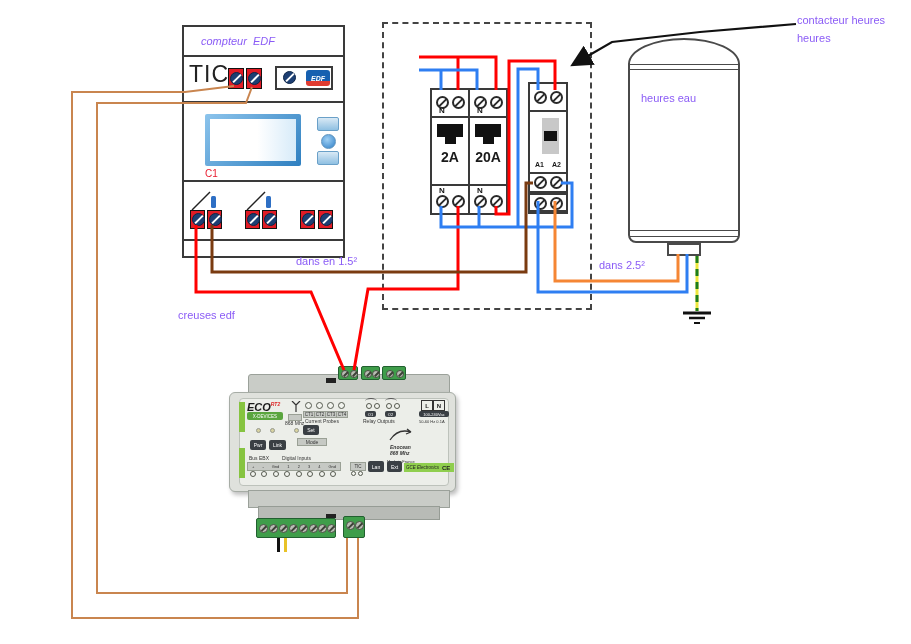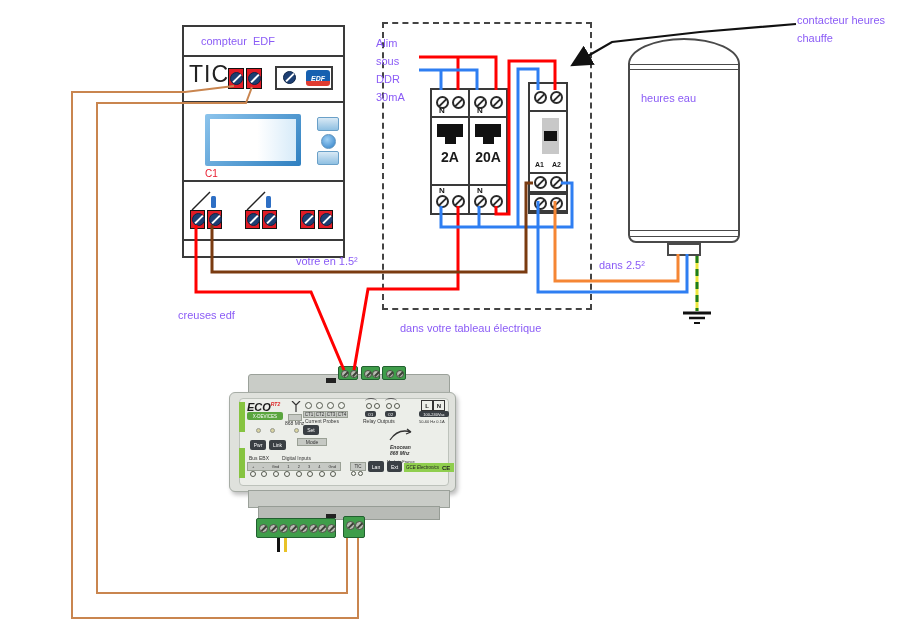--- a/index.html
+++ b/index.html
@@ -1,20 +1,20 @@
 <!DOCTYPE html>
 <html><head>
 <meta charset="utf-8">
 <style>
   html,body{margin:0;padding:0;background:#fff;}
   #canvas{position:relative;width:911px;height:644px;background:#fff;overflow:hidden;
           font-family:"Liberation Sans",sans-serif;color:#1a1a1a;}
   .abs{position:absolute;}
   .lbl{position:absolute;font-size:11px;color:#8b5cf6;white-space:nowrap;z-index:20;}
-  .pre{white-space:pre;}
+  .pre{white-space:pre;font-style:italic;}
   .box{position:absolute;border:2px solid #3a3a3a;background:#fff;box-sizing:border-box;z-index:10;}
   .hline{position:absolute;border-top:2px solid #3a3a3a;height:0;z-index:11;}
   .thin{border-top:1px solid #4a4a4a;}
   
   .screw{position:absolute;width:13px;height:13px;border:2px solid #2a2a2a;border-radius:50%;
          background:#fff;box-sizing:border-box;z-index:12;}
   .screw::after{content:"";position:absolute;left:50%;top:-1px;bottom:-1px;width:2px;background:#2a2a2a;
          transform:rotate(45deg);transform-origin:center;margin-left:-1px;}
   .rscrew{position:absolute;width:13px;height:13px;border:1px solid #0d2547;border-radius:50%;
          background:#1d3f73;box-sizing:border-box;z-index:13;}
@@ -85,27 +85,20 @@
     <div class="redterm" style="left:116px;top:183px;width:15px;height:19px;">
         <span class="rscrew" style="left:1px;top:2px;"></span>
       </div>
     <div class="redterm" style="left:134px;top:183px;width:15px;height:19px;">
         <span class="rscrew" style="left:1px;top:2px;"></span>
       </div>
   </div>
   <div class="lbl" style="left:205px;top:168px;font-size:10px;color:#e8192c;">C1</div>
 
   <div class="abs" style="left:382px;top:22px;width:210px;height:288px;border:2px dashed #444;box-sizing:border-box;z-index:5;"></div>
-  <div class="lbl" style="left:376px;top:34px;line-height:18px;">
-    <span style="display:block;">Alim</span>
-    <span style="display:block;">sous</span>
-    <span style="display:block;">DDR</span>
-    <span style="display:block;">30mA</span>
-  </div>
-  <div class="lbl" style="left:400px;top:322px;">dans votre tableau électrique</div>
 
   <div class="box" style="left:430px;top:88px;width:40px;height:127px;">
     <div class="hline" style="left:0;top:26px;width:36px;"></div>
     <div class="hline" style="left:0;top:94px;width:36px;"></div>
     <span class="screw" style="left:4px;top:6px;"></span>
       <span class="screw" style="left:20px;top:6px;"></span>
     <span class="nlbl" style="left:7px;top:16px;">N</span>
     <div class="abs" style="left:5px;top:34px;width:26px;height:13px;background:#111;"></div>
     <div class="abs" style="left:13px;top:47px;width:11px;height:7px;background:#111;"></div>
     <div class="abs" style="left:0;top:59px;width:36px;text-align:center;font-size:14px;font-weight:bold;">2A</div>
@@ -148,23 +141,23 @@
   <div class="abs" style="left:628px;top:38px;width:112px;height:205px;border:2px solid #4a4a4a;box-sizing:border-box;border-radius:56px 56px 8px 8px / 26px 26px 8px 8px;background:#fff;z-index:10;">
     <div class="hline thin" style="left:0;top:24px;width:108px;"></div>
     <div class="hline thin" style="left:0;top:29px;width:108px;"></div>
     <div class="hline thin" style="left:0;top:190px;width:108px;"></div>
     <div class="hline thin" style="left:0;top:196px;width:108px;"></div>
   </div>
   <div class="lbl" style="left:641px;top:92px;">heures eau</div>
   <div class="abs" style="left:667px;top:243px;width:34px;height:13px;border:2px solid #4a4a4a;background:#fff;box-sizing:border-box;z-index:10;"></div>
 
   <div class="lbl" style="left:797px;top:14px;">contacteur heures</div>
-  <div class="lbl" style="left:797px;top:32px;">chauffe</div>
+  <div class="lbl" style="left:797px;top:32px;">heures</div>
   <div class="lbl" style="left:178px;top:309px;">creuses edf</div>
-  <div class="lbl" style="left:296px;top:255px;">votre en 1.5²</div>
+  <div class="lbl" style="left:296px;top:255px;">dans en 1.5²</div>
   <div class="lbl" style="left:599px;top:259px;">dans 2.5²</div>
 
   <div class="abs" style="left:228px;top:360px;width:228px;height:196px;z-index:10;">
 
     <div class="abs" style="left:20px;top:14px;width:200px;height:20px;background:#c9ccc7;border:1px solid #9ba19a;border-radius:3px;"></div>
     <div class="abs" style="left:98px;top:18px;width:10px;height:5px;background:#222;"></div>
 
     <div class="gblock" style="left:110px;top:6px;width:20px;height:14px;">
       <span class="gscrew" style="left:2px;top:3px;width:8px;height:8px;"></span>
         <span class="gscrew" style="left:11px;top:3px;width:8px;height:8px;"></span>

